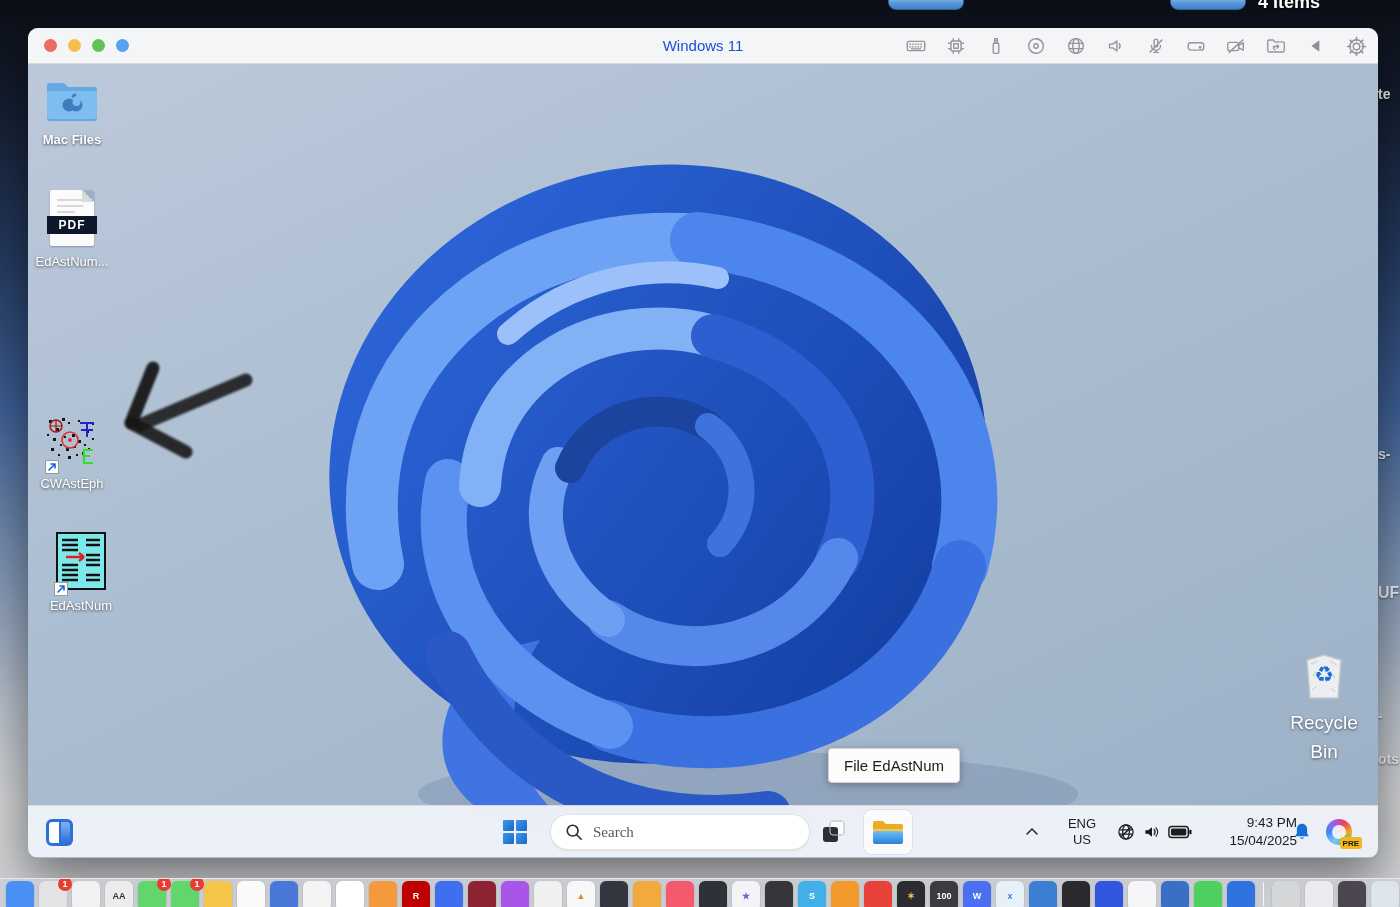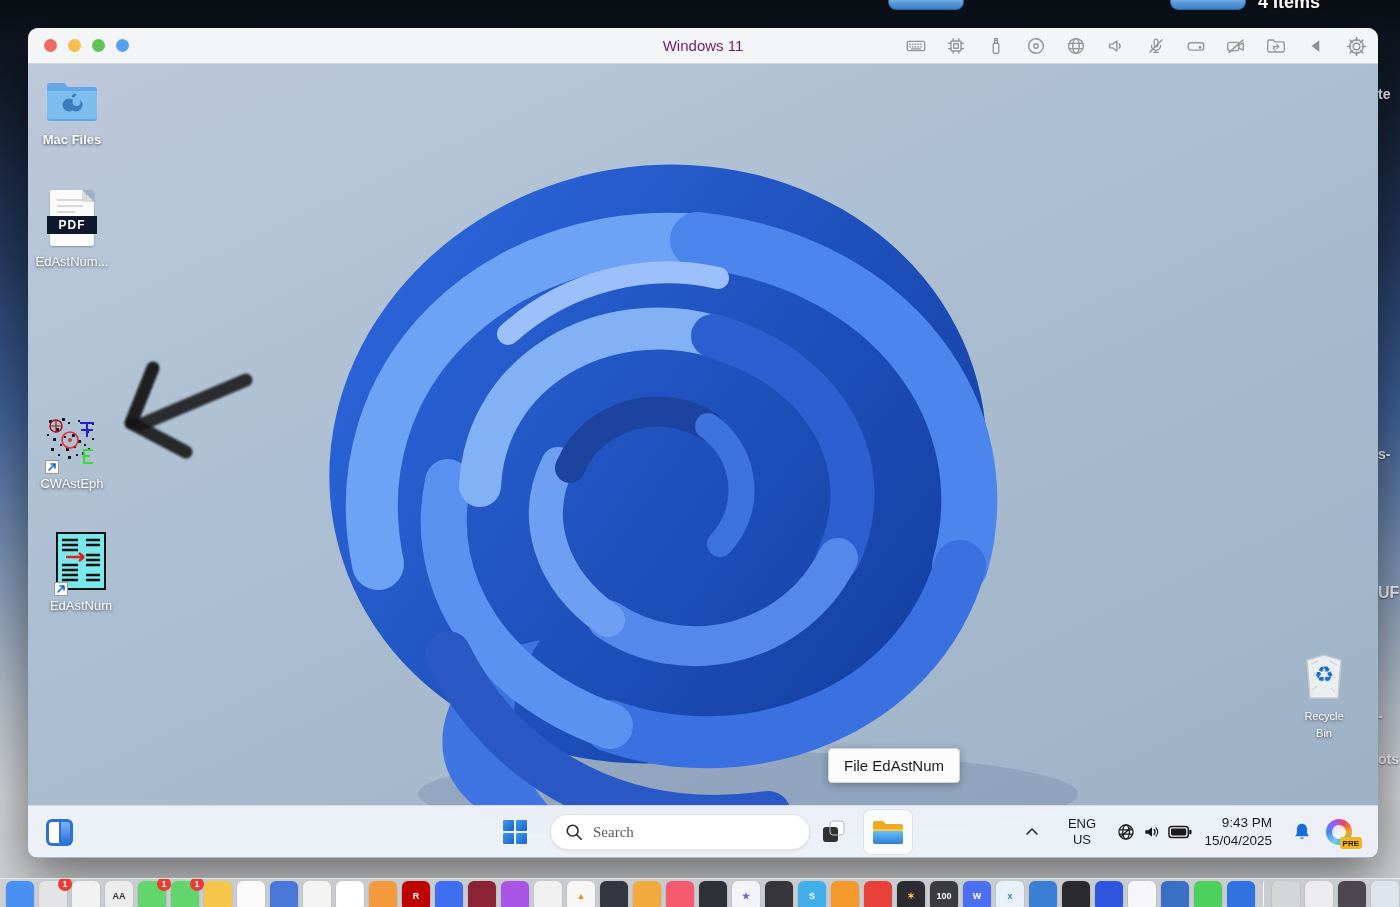--- a/index.html
+++ b/index.html
@@ -18,21 +18,21 @@
   .f1{top:86px;} .f2{top:446px;} .f3{top:584px;font-size:16px;} .f4{top:708px;} .f5{top:751px;}
 
   
   .vm-window { position:absolute; left:28px; top:28px; width:1350px; height:830px;
     border-radius:10px; overflow:hidden; box-shadow:0 18px 50px rgba(0,0,0,.5); background:#aabccf; }
   .titlebar { height:36px; background:#f4f5f6; border-bottom:1px solid #d7d8d9;
     display:flex; align-items:center; position:relative; }
   .lights { display:flex; gap:11px; padding-left:16px; }
   .light { width:13px; height:13px; border-radius:50%; }
   .lt-close{background:#ee6b60;} .lt-min{background:#f6be4f;} .lt-zoom{background:#5fc454;} .lt-fs{background:#55a2f0;}
-  .vm-title { position:absolute; left:0; right:0; text-align:center; color:#701a75; font-size:15px; pointer-events:none; }
+  .vm-title { position:absolute; left:0; right:0; text-align:center; color:#1d4ed8; font-size:15px; pointer-events:none; }
   .vm-toolbar { position:absolute; right:10px; top:0; height:36px; display:flex; align-items:center; gap:16px; }
   .tb-icon { width:24px; height:24px; display:flex; align-items:center; justify-content:center; color:#95959a; }
   .tb-icon svg { stroke:#95959a; fill:none; stroke-width:1.5; stroke-linecap:round; stroke-linejoin:round; }
 
   
   .vm-content { position:relative; width:100%; height:793px;
     background:linear-gradient(155deg,#bcc9da 0%,#aabdd1 45%,#9db1c6 100%); overflow:hidden; }
   .bloom { position:absolute; left:180px; top:70px; }
 
   .desk-icon { position:absolute; width:88px; text-align:center; cursor:default; }
@@ -45,21 +45,21 @@
   .pdf-fold { position:absolute; right:0; top:0; width:12px; height:12px;
     background:linear-gradient(225deg,#9db1c6 50%,#d9d9d9 50%); border-radius:0 2px 0 0; }
   .pdf-lines { position:absolute; left:7px; top:9px; width:26px; }
   .pdf-lines div { height:2px; background:#d8d8d8; margin-bottom:4px; }
   .pdf-band { position:absolute; left:-3px; top:26px; width:50px; height:18px; background:#0f172a;
     color:#fff; font-weight:bold; font-size:12px; line-height:18px; letter-spacing:1px; }
 
   .shortcut-badge { position:absolute; left:-2px; bottom:-2px; width:14px; height:14px; background:#fff;
     border:1px solid #9a9a9a; display:flex; align-items:center; justify-content:center; }
 
-  .recycle-label { margin-top:2px; color:#fff; font-size:11px; line-height:1.55; text-shadow:0 1px 3px rgba(0,0,0,.6); }
+  .recycle-label { margin-top:2px; color:#fff; font-size:19px; line-height:1.55; text-shadow:0 1px 3px rgba(0,0,0,.6); }
 
   .tooltip { position:absolute; left:800px; top:684px; background:#fcfcfd; border:1px solid #d4d4d6;
     border-radius:4px; padding:8px 15px; font-size:15px; color:#1b1b1d; box-shadow:0 2px 8px rgba(0,0,0,.28); }
 
   
   .taskbar { position:absolute; left:0; bottom:0; width:100%; height:52px;
     background:rgba(238,242,248,.97); border-top:1px solid rgba(120,130,150,.18); }
   .tb-abs { position:absolute; top:0; height:52px; display:flex; align-items:center; }
   .widgets-btn { left:18px; }
   .widgets-ico { width:27px; height:27px; border-radius:6px; background:#2f6fd8; padding:3px; display:flex; gap:2px; }
@@ -72,21 +72,21 @@
   .search-input { border:none; outline:none; font-size:15px; color:#333; width:180px; background:transparent;
     font-family:Liberation Serif, serif; }
   .search-input::placeholder { color:#5b5b60; }
   .taskview-btn { left:792px; }
   .explorer-btn { left:836px; width:48px; height:44px; top:4px; background:rgba(255,255,255,.75);
     border-radius:7px; display:flex; align-items:center; justify-content:center; box-shadow:0 0 0 1px rgba(150,160,180,.18); }
   .chevron-btn { left:996px; }
   .lang { left:1036px; flex-direction:column; justify-content:center; font-size:13px; color:#1c1c1e; line-height:1.25; text-align:center; width:36px; }
   .tray-ico { width:24px; display:flex; align-items:center; justify-content:center; }
   .globe-t { left:1086px; } .speaker-t { left:1112px; } .battery-t { left:1140px; }
-  .clock { left:1158px; width:86px; flex-direction:column; align-items:flex-end; justify-content:center;
+  .clock { left:1183px; width:86px; flex-direction:column; align-items:flex-end; justify-content:center;
     font-size:13.5px; color:#1c1c1e; line-height:1.35; }
   .bell-t { left:1262px; }
   .copilot { left:1298px; position:absolute; top:13px; width:26px; height:26px; border-radius:50%;
     background:conic-gradient(from 210deg,#7cc4f8,#4285f4,#9b5cf6,#e8445a,#f6a623,#34c98e,#7cc4f8); }
   .copilot::after { content:""; position:absolute; inset:6px; border-radius:50%; background:rgba(255,255,255,.85); }
   .pre-badge { position:absolute; right:-10px; bottom:-4px; background:#f2b71c; color:#20160a;
     font-size:8px; font-weight:bold; padding:1.5px 3px; border-radius:3px; z-index:2; }
 
   
   .dock { position:absolute; left:0; bottom:0; width:100%; height:29px; background:rgba(203,206,211,.92);

